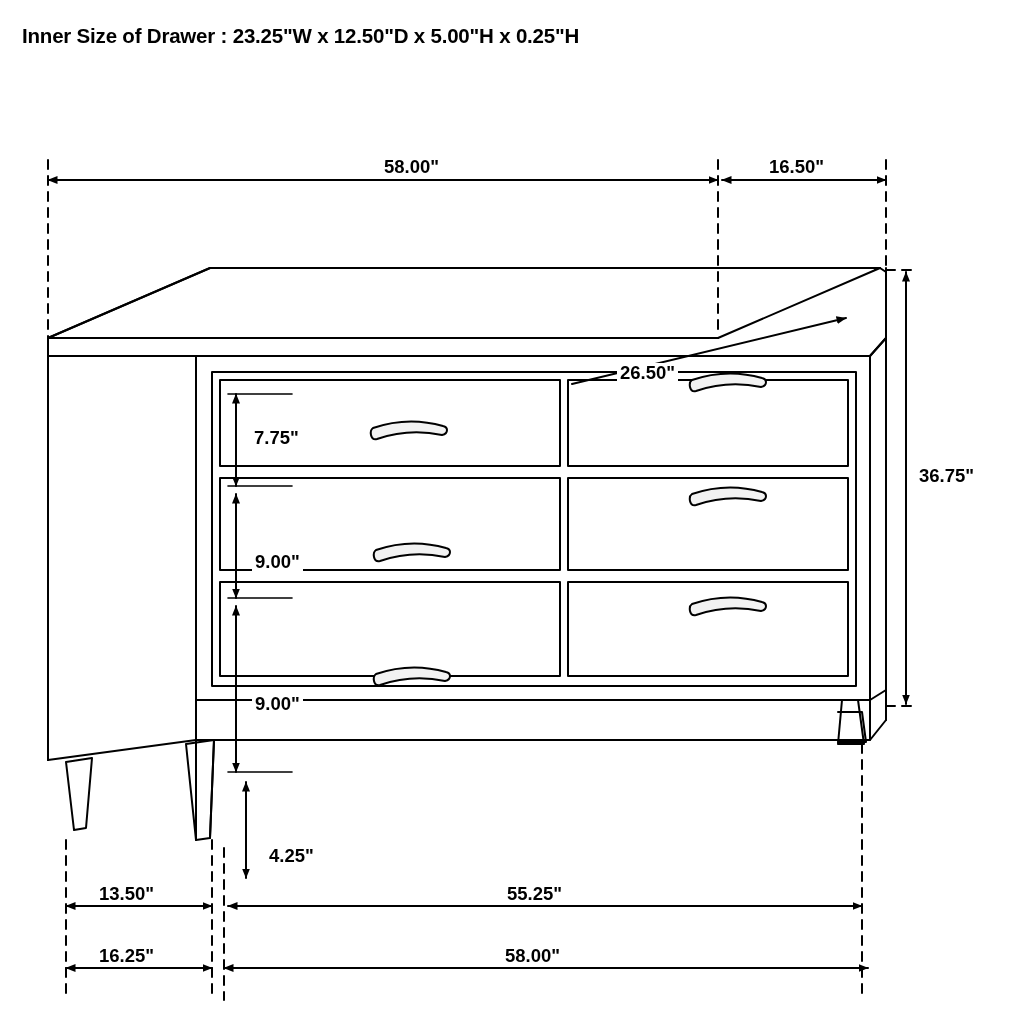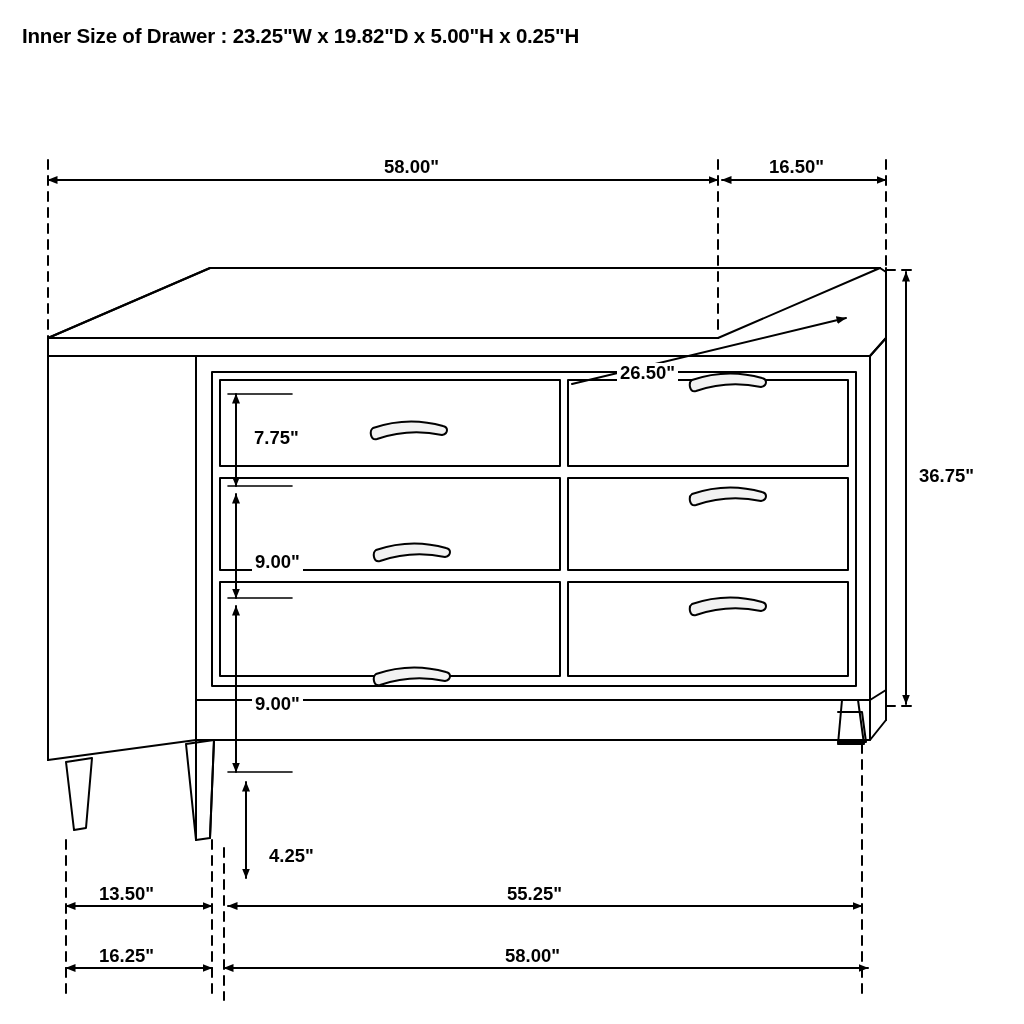--- a/index.html
+++ b/index.html
@@ -44,21 +44,21 @@
     background: #ffffff;
     padding: 0 3px;
     line-height: 1.05;
   }
 </style>
 </head>
 <body>
 
 <div id="page">
 
-  <div id="title">Inner Size of Drawer : 23.25"W x 19.82"D x 5.00"H x 0.25"H</div>
+  <div id="title">Inner Size of Drawer : 23.25"W x 12.50"D x 5.00"H x 0.25"H</div>
 
   <svg id="diagram" viewBox="0 0 1024 1024">
     <defs>
       <marker id="arrow-end" markerWidth="11" markerHeight="11" refX="9.5" refY="4" orient="auto" markerUnits="userSpaceOnUse">
         <path d="M0,0 L10,4 L0,8 z" fill="#000"></path>
       </marker>
       <marker id="arrow-start" markerWidth="11" markerHeight="11" refX="0.5" refY="4" orient="auto" markerUnits="userSpaceOnUse">
         <path d="M10,0 L0,4 L10,8 z" fill="#000"></path>
       </marker>
     </defs>

